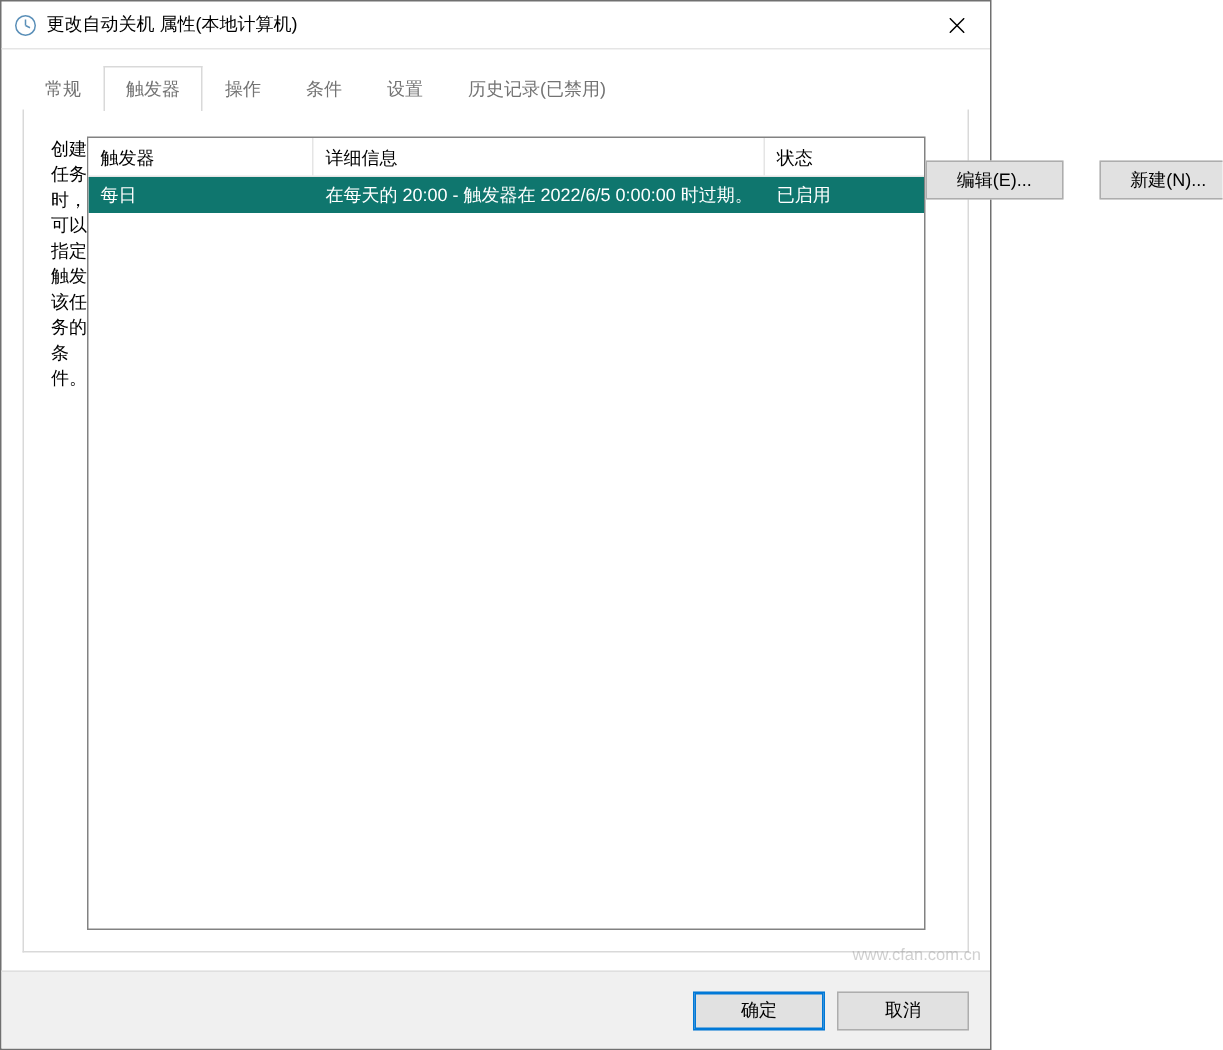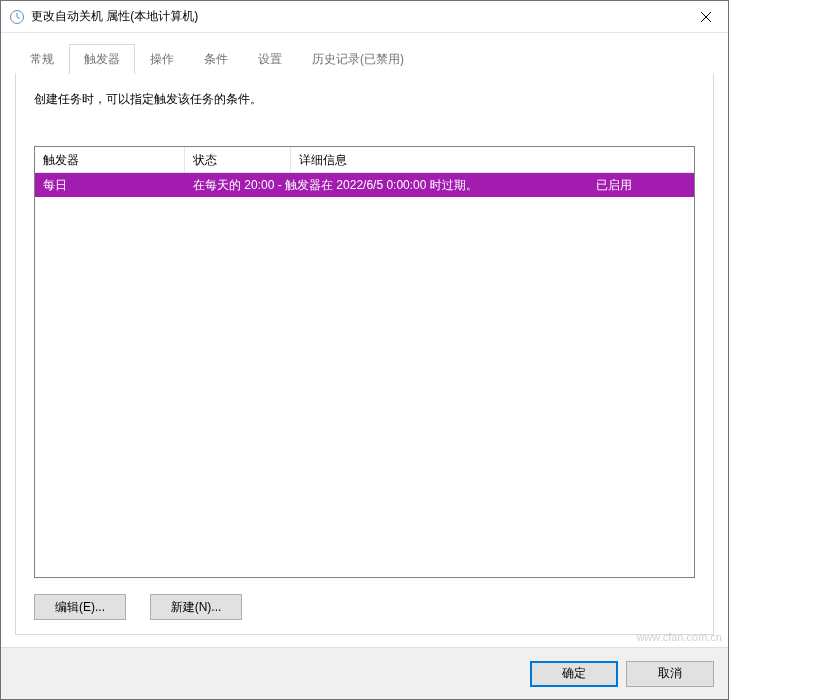--- a/index.html
+++ b/index.html
@@ -3,21 +3,21 @@
 <meta charset="utf-8">
 <style>
   * { box-sizing: border-box; }
   html, body {
     margin: 0; padding: 0;
     font-family: "Microsoft YaHei", "Segoe UI", Tahoma, sans-serif;
     font-size: 12px;
     background: #fff;
   }
   .window {
-    width: 729px;
+    width: 661px;
     height: 700px;
     border: 1px solid #707070;
     position: relative;
     background: #fff;
     display: flex;
     flex-direction: column;
     justify-content: center;
   }
   .titlebar {
     height: 32px;
@@ -72,21 +72,21 @@
   .tab.active {
     border-color: #d9d9d9;
     background: #fff;
   }
   .tabpage {
     flex: 1;
     border: 1px solid #d9d9d9;
     border-top: none;
     padding: 18px 18px 14px 18px;
     display: flex;
-    flex-direction: column;
+    flex-direction: row;
   }
   .instructions {
     font-size: 12px;
     color: #000;
     margin-bottom: 38px;
   }
   .listview {
     border: 1px solid #828282;
     flex: 1;
     display: flex;
@@ -110,21 +110,21 @@
   .col-trigger { width: 150px; flex: 0 0 150px; }
   .col-detail { flex: 1; }
   .col-status  { width: 106px; flex: 0 0 106px; }
   .listbody { flex: 1; overflow: auto; }
   .row {
     display: flex;
     height: 24px;
     align-items: center;
   }
   .row.selected {
-    background: #a21caf;
+    background: #0f766e;
     color: #fff;
   }
   .row .cell {
     padding: 3px 8px;
     font-size: 12px;
     overflow: hidden;
     text-overflow: ellipsis;
     white-space: nowrap;
   }
   .buttons-row {
@@ -204,22 +204,22 @@
       <div class="tab">历史记录(已禁用)</div>
     </div>
 
     <div class="tabpage">
 
       <div class="instructions">创建任务时，可以指定触发该任务的条件。</div>
 
       <div class="listview">
         <div class="listhead">
           <div class="col col-trigger">触发器</div>
+          <div class="col col-detail">详细信息</div>
           <div class="col col-status">状态</div>
-          <div class="col col-detail">详细信息</div>
         </div>
         <div class="listbody">
           <div class="row selected">
             <div class="cell col-trigger">每日</div>
             <div class="cell col-detail">在每天的 20:00 - 触发器在 2022/6/5 0:00:00 时过期。</div>
             <div class="cell col-status">已启用</div>
           </div>
         </div>
       </div>
 

